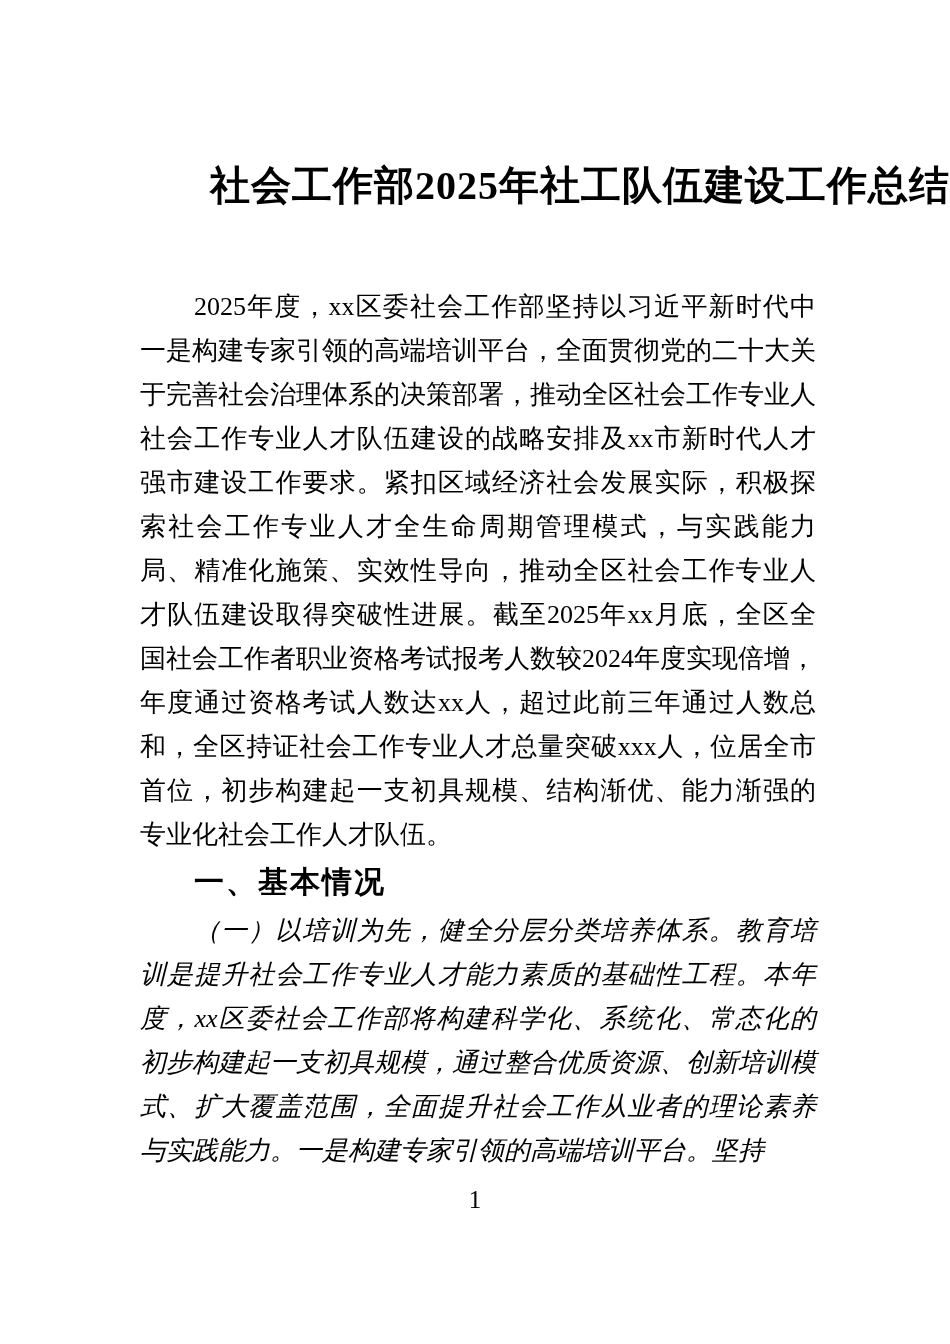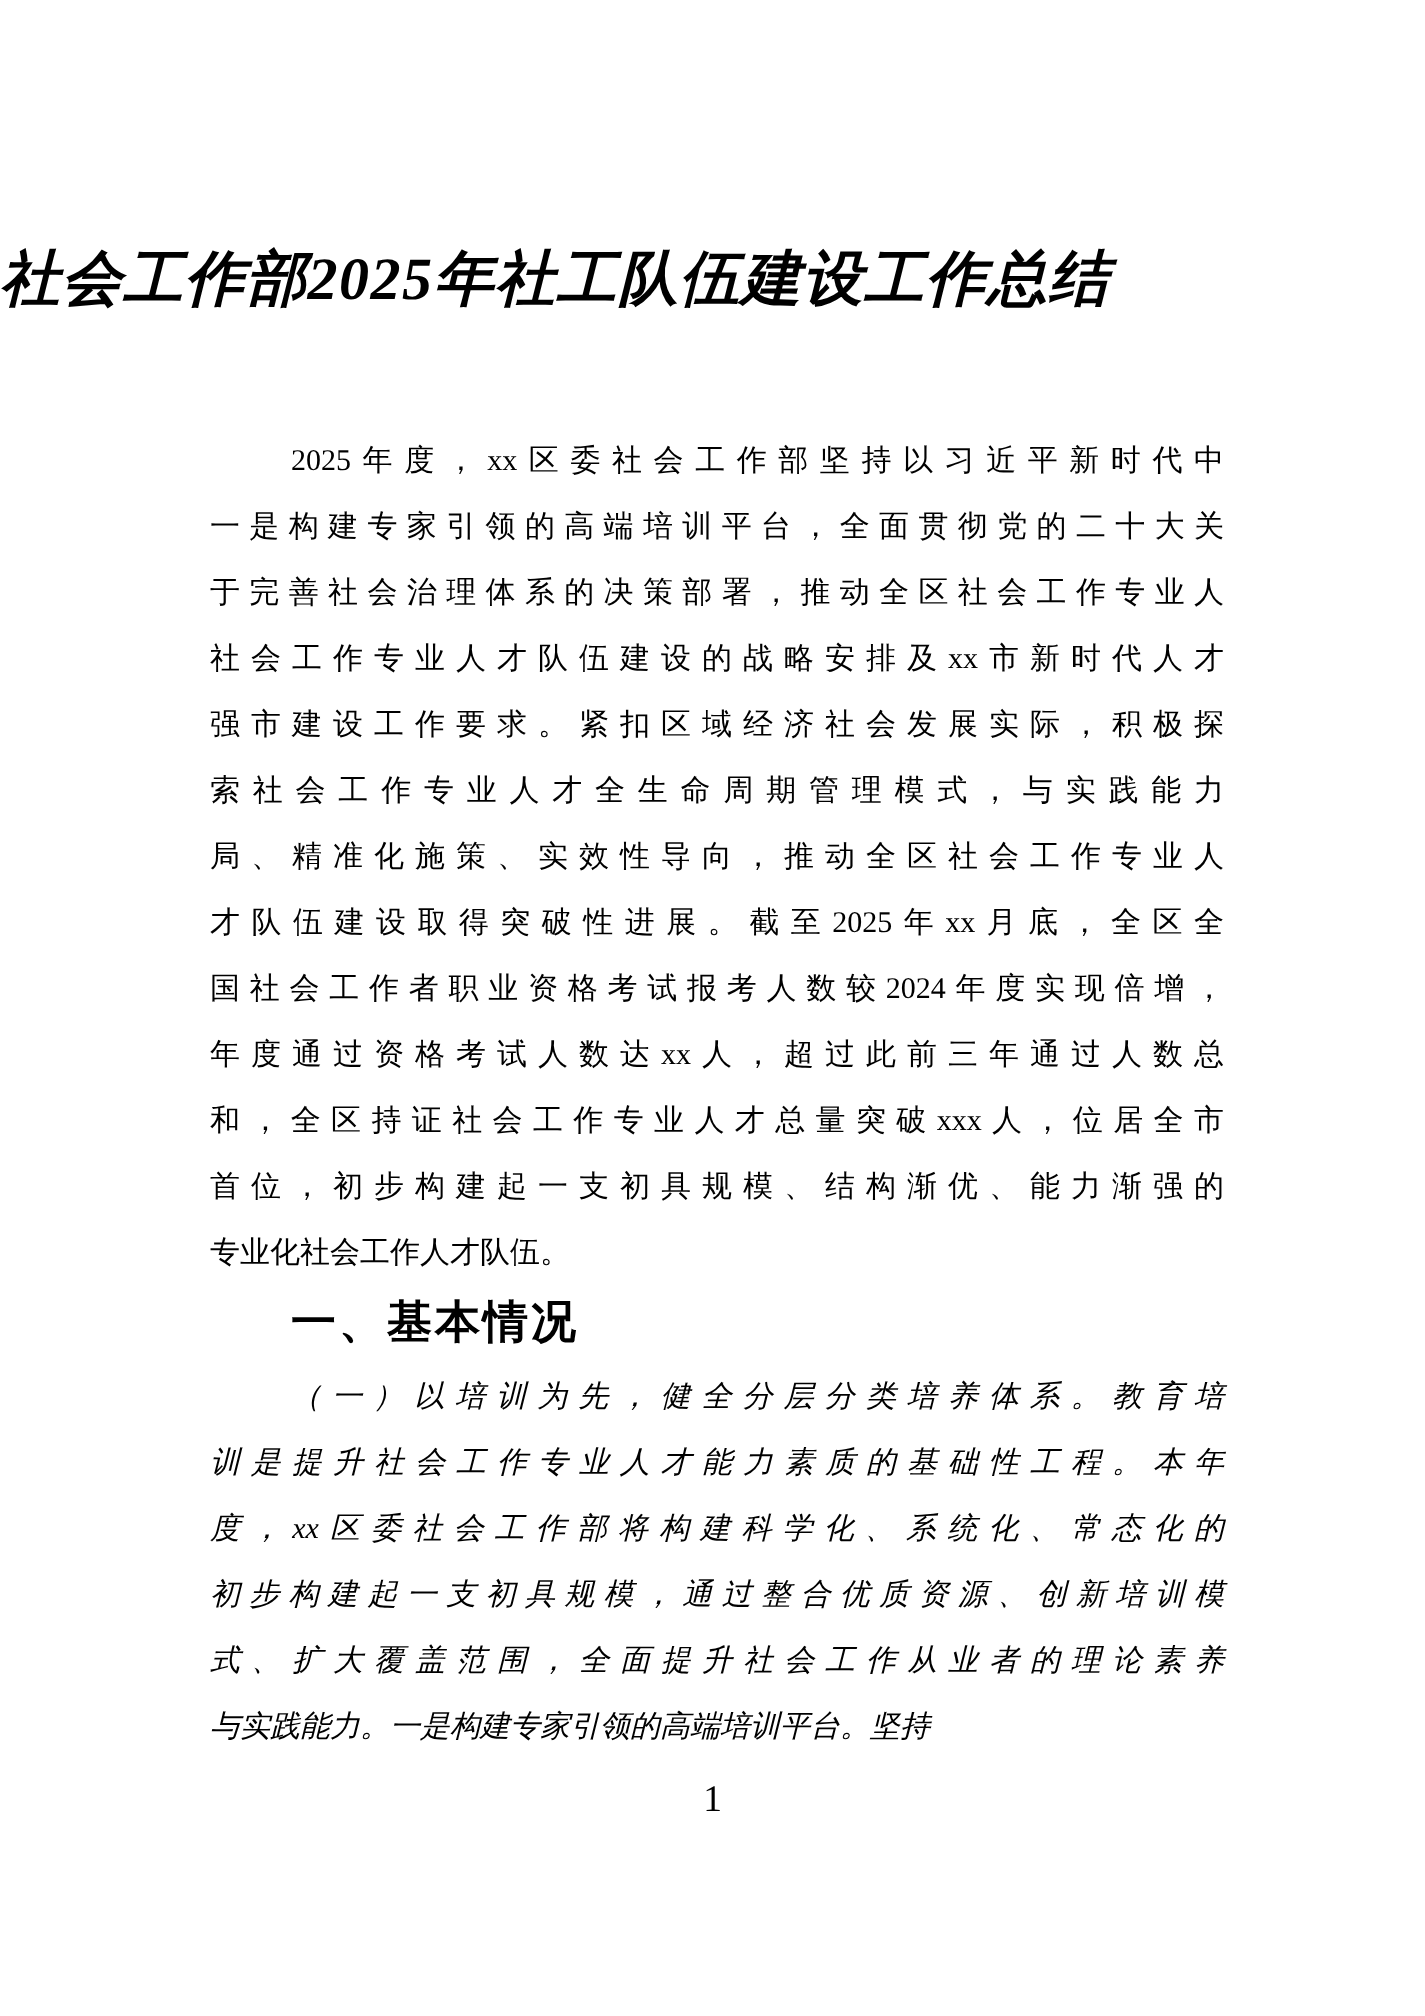--- a/index.html
+++ b/index.html
@@ -16,33 +16,32 @@
     color: #000000;
     font-family: "Liberation Serif", "DejaVu Serif", serif;
     overflow: hidden;
   }
   .doc-title {
     position: absolute;
     top: 160px;
     left: 0;
     width: 950px;
     margin: 0;
-    text-align: left;
+    text-align: right;
     font-size: 40px;
     font-weight: 700;
     line-height: 52px;
     font-family: "Liberation Serif", "DejaVu Serif", serif;
     letter-spacing: 1px;
-    font-style: italic;
   }
   .para {
     position: absolute;
     left: 140px;
     width: 676px;
-    font-size: 20px;
+    font-size: 26px;
   }
   .para-intro { top: 285px; }
   .para-section1 { top: 909px; font-style: italic; }
   .line {
     height: 44px;
     line-height: 44px;
     text-align: justify;
     text-align-last: justify;
     overflow: visible;
     white-space: normal;

